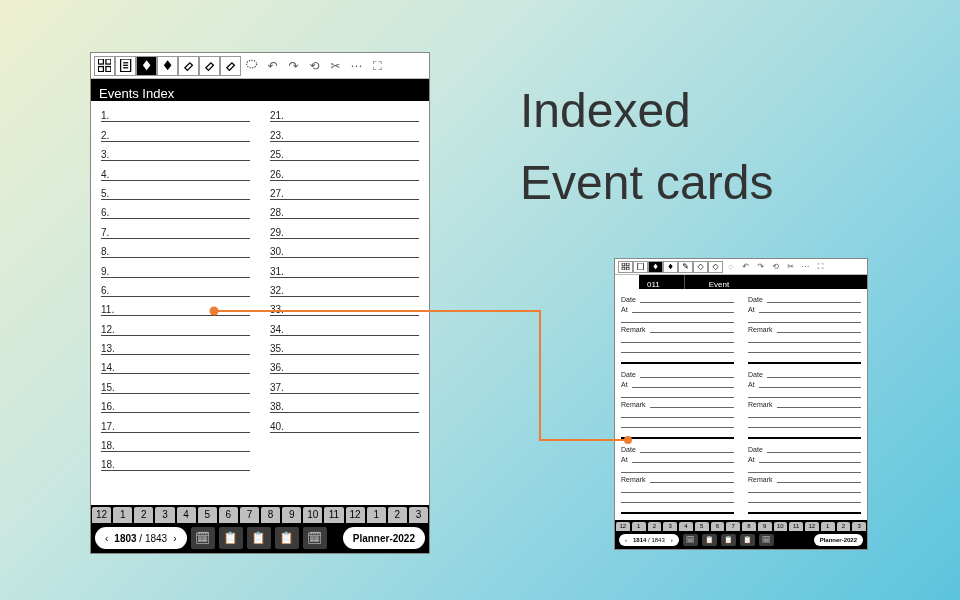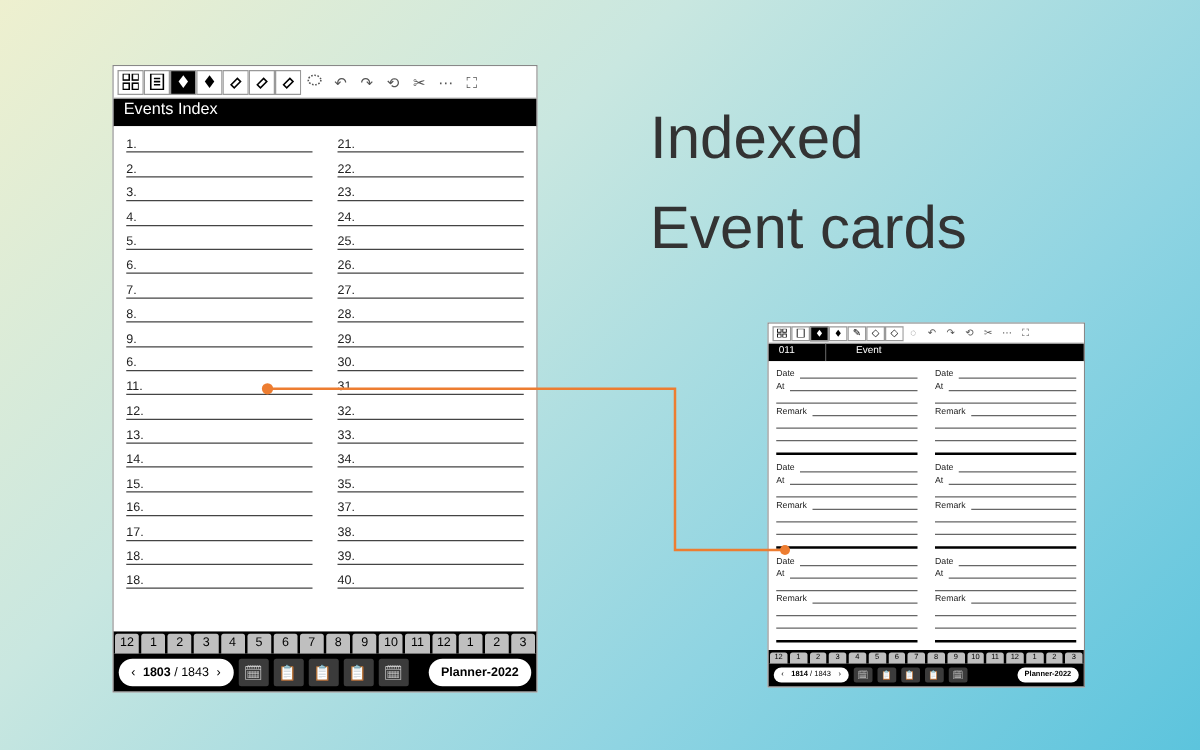--- a/index.html
+++ b/index.html
@@ -31,25 +31,25 @@
     display: flex; align-items: center; justify-content: center;
     border: 1px solid #999; background: #fff; color: #000;
   }
   .tablet.large .tb-btn { width: 21px; height: 20px; font-size: 12px; }
   .tablet.small .tb-btn { width: 15px; height: 12px; font-size: 8px; }
   .tb-btn.active { background: #000; color: #fff; }
   .tb-btn.ghost { border-color: transparent; color: #555; }
   .tb-btn svg { width: 70%; height: 70%; }
 
   .titlebar {
-    background: #000; color: #fff; display: flex; align-items: flex-start;
+    background: #000; color: #fff; display: flex; align-items: flex-end;
     padding: 0 8px; font-weight: 400;
   }
   .tablet.large .titlebar { height: 22px; font-size: 13px; }
-  .tablet.small .titlebar { height: 14px; font-size: 8px; gap: 16px; }
+  .tablet.small .titlebar { height: 14px; font-size: 8px; gap: 16px; margin-left: 24px; }
   .titlebar .sep { width: 1px; align-self: stretch; background: #555; margin: 0 8px; }
 
   .content { flex: 1; background: #fff; overflow: hidden; position: relative; }
 
   
   .index-cols { display: flex; height: 100%; }
   .index-col { flex: 1; padding: 2px 10px 0 10px; }
   .index-row {
     border-bottom: 1px solid #444; color: #222;
     display: flex; align-items: flex-end;
@@ -192,37 +192,35 @@
           <div class="index-row">13.</div>
           <div class="index-row">14.</div>
           <div class="index-row">15.</div>
           <div class="index-row">16.</div>
           <div class="index-row">17.</div>
           <div class="index-row">18.</div>
           <div class="index-row">18.</div>
         </div>
       <div class="index-col" id="col-right">
           <div class="index-row">21.</div>
-          <div class="index-row">22.</div>
           <div class="index-row">23.</div>
-          <div class="index-row">24.</div>
           <div class="index-row">25.</div>
           <div class="index-row">26.</div>
           <div class="index-row">27.</div>
           <div class="index-row">28.</div>
           <div class="index-row">29.</div>
           <div class="index-row">30.</div>
           <div class="index-row">31.</div>
           <div class="index-row">32.</div>
           <div class="index-row">33.</div>
           <div class="index-row">34.</div>
           <div class="index-row">35.</div>
+          <div class="index-row">36.</div>
           <div class="index-row">37.</div>
           <div class="index-row">38.</div>
-          <div class="index-row">39.</div>
           <div class="index-row">40.</div>
         </div>
     </div>
   </div>
 
   <div class="months" id="months-large">
       <div class="mchip">12</div>
       <div class="mchip">1</div>
       <div class="mchip">2</div>
       <div class="mchip">3</div>

